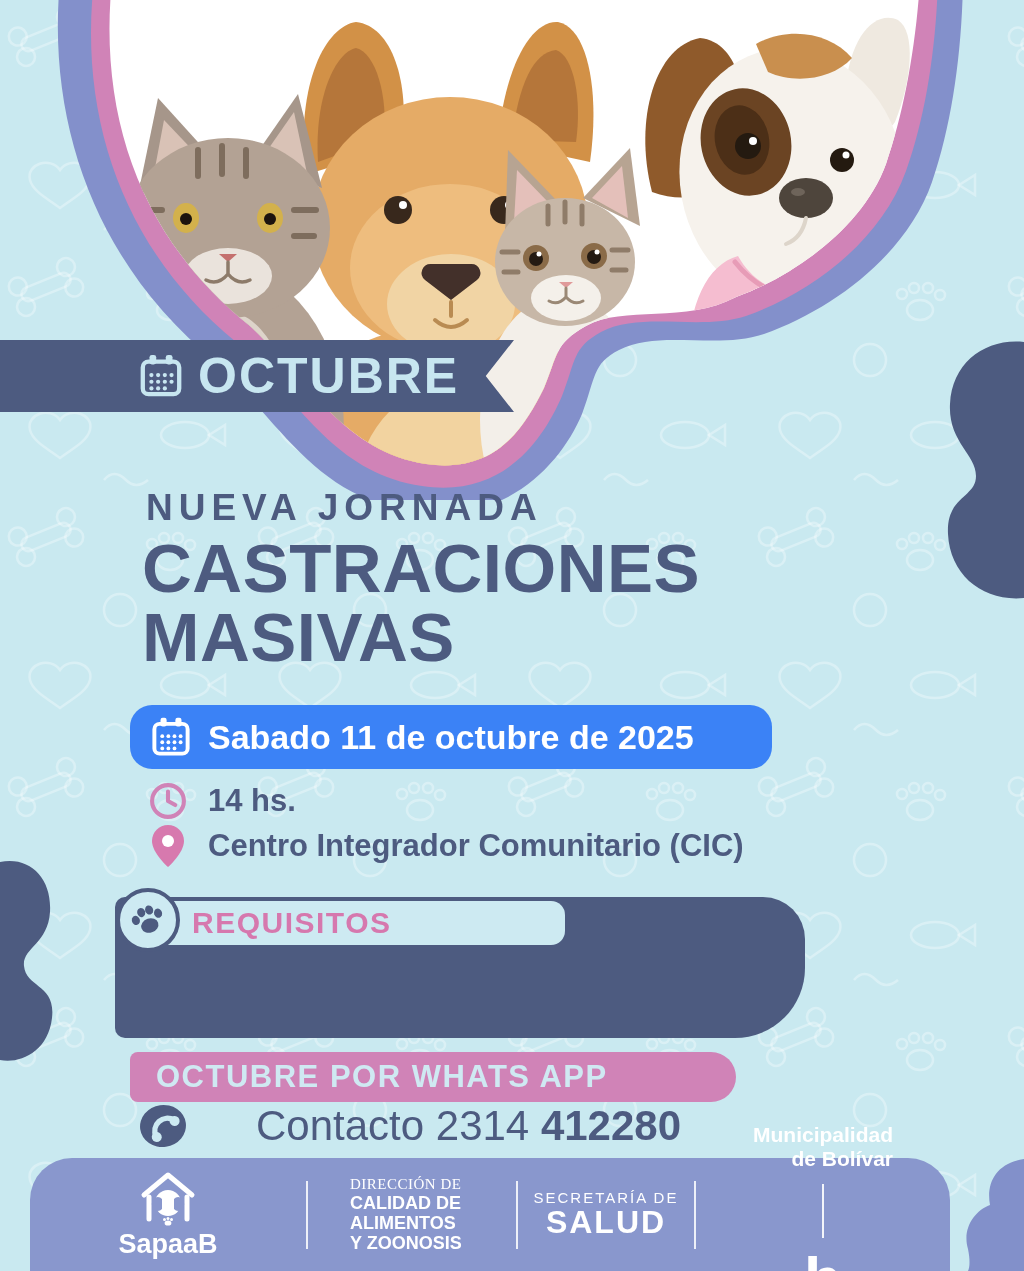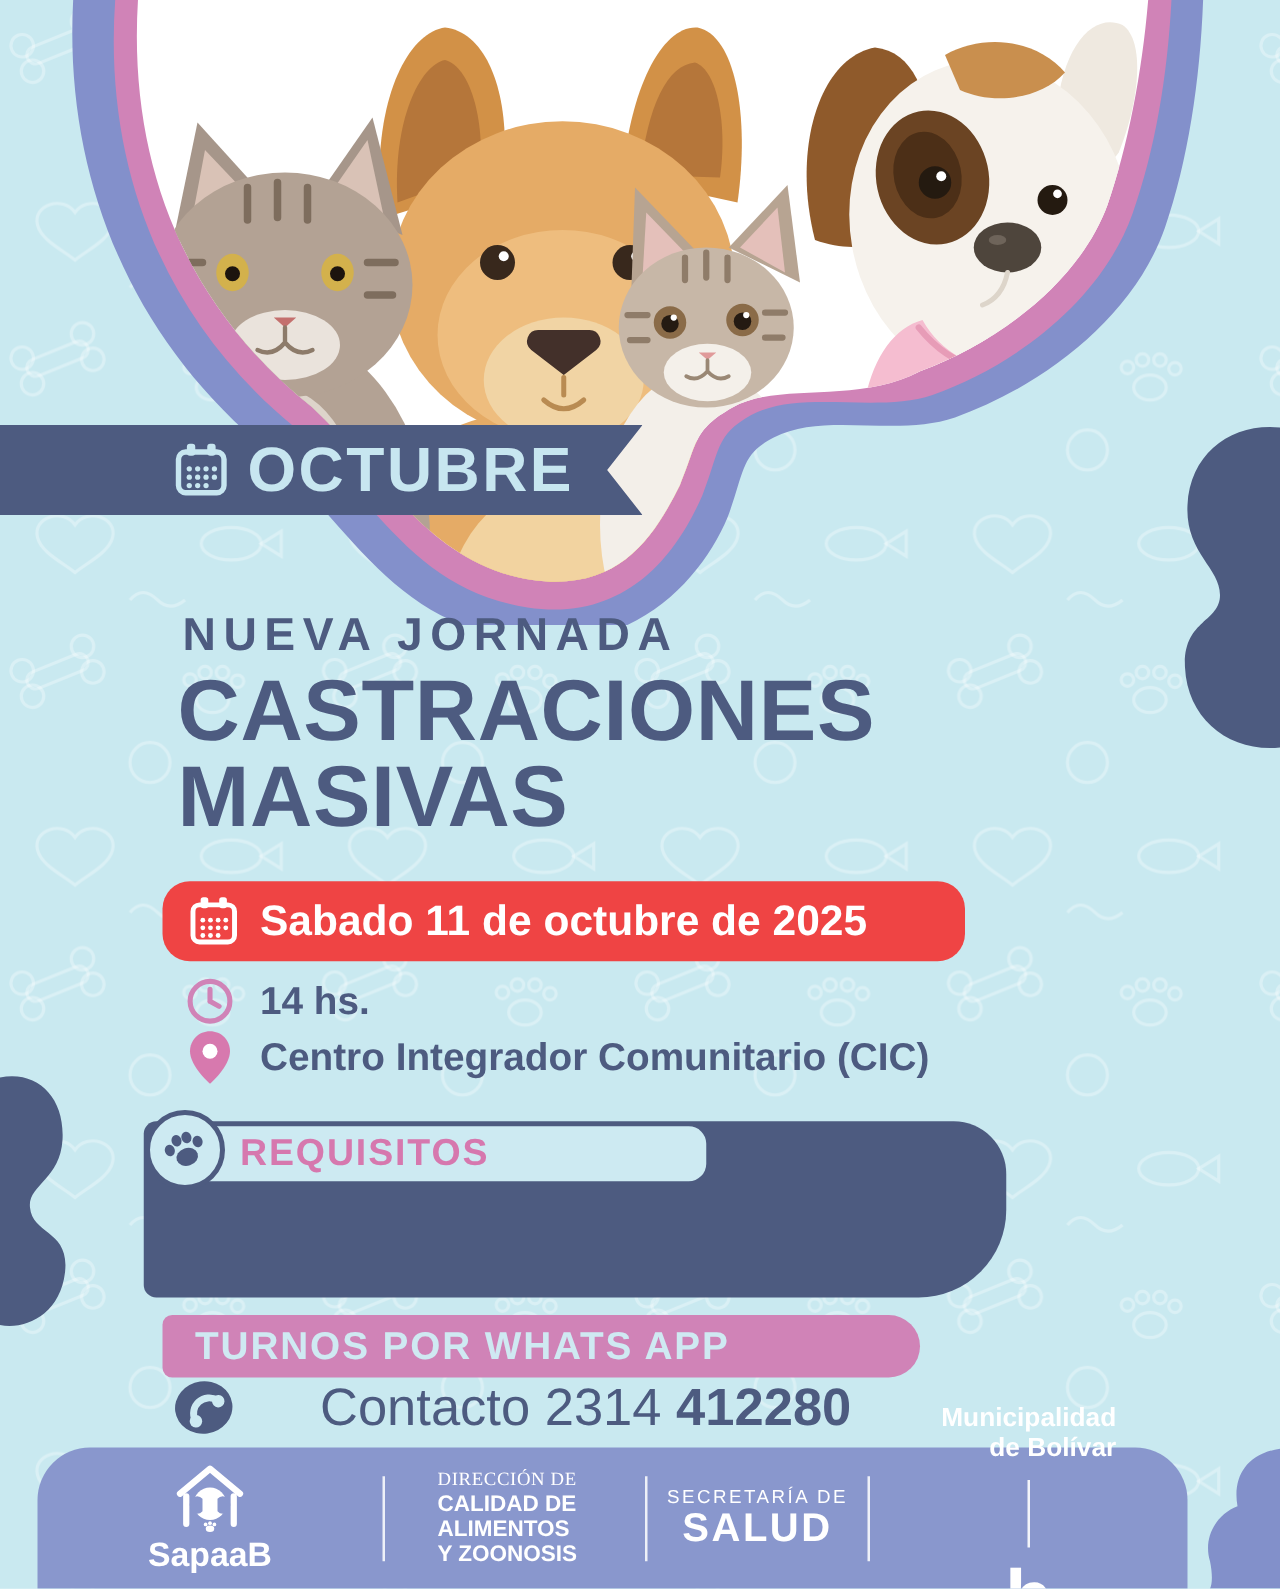--- a/index.html
+++ b/index.html
@@ -15,21 +15,21 @@
 
   
   .ribbon{position:absolute;left:0;top:340px;width:514px;height:72px;background:#4d5b80;
     clip-path:polygon(0 0,100% 0,94.5% 50%,100% 100%,0 100%);
     display:flex;align-items:center;padding-left:138px;gap:14px;}
   .ribbon-text{font-size:50px;font-weight:800;letter-spacing:2px;color:#c7e6f0;}
 
   .kicker{position:absolute;left:146px;top:487px;font-size:37px;font-weight:700;letter-spacing:6px;color:#4d5b80;}
   .title{position:absolute;left:142px;top:534px;font-size:69px;font-weight:800;line-height:1.0;color:#4d5b80;letter-spacing:0.5px;}
 
-  .date-pill{position:absolute;left:130px;top:705px;width:642px;height:64px;border-radius:22px;background:#ef4444;
+  .date-pill{position:absolute;left:130px;top:705px;width:642px;height:64px;border-radius:22px;background:#3b82f6;
     display:flex;align-items:center;padding-left:20px;gap:16px;}
   .date-pill .txt{font-size:34px;font-weight:700;color:#ffffff;}
 
   .info-row{position:absolute;display:flex;align-items:center;gap:20px;color:#4d5b80;}
   .info-row .txt{font-size:31px;font-weight:600;}
   #row-time{left:148px;top:781px;}
   #row-location{left:148px;top:823px;}
 
   .req-box{position:absolute;left:115px;top:897px;width:690px;height:141px;background:#4d5b80;
     border-radius:10px 42px 70px 10px;}
@@ -280,21 +280,21 @@
         <ellipse cx="24" cy="31" rx="10.5" ry="8.5"></ellipse>
         <ellipse cx="10" cy="20" rx="4.8" ry="5.6"></ellipse>
         <ellipse cx="19" cy="13" rx="4.8" ry="5.6"></ellipse>
         <ellipse cx="29" cy="13" rx="4.8" ry="5.6"></ellipse>
         <ellipse cx="38" cy="20" rx="4.8" ry="5.6"></ellipse>
       </g>
     </svg>
   </div>
 
   <div class="turnos">
-    <span class="txt">TURNOS POR WHATS APP</span>
+    <span class="txt">OCTUBRE POR WHATS APP</span>
   </div>
 
   <div class="contact">
     <svg width="50" height="48" viewBox="0 0 48 48" aria-hidden="true">
       <ellipse cx="24" cy="24" rx="23" ry="21" fill="#4d5b80" transform="rotate(-8 24 24)"></ellipse>
       <g transform="rotate(-42 24 24)">
         <path d="M12,27 a12.5,12.5 0 0 1 24,0" stroke="#cdeaf2" stroke-width="5.5" fill="none" stroke-linecap="round"></path>
         <circle cx="12" cy="28" r="5" fill="#cdeaf2"></circle>
         <circle cx="36" cy="28" r="5" fill="#cdeaf2"></circle>
       </g>

